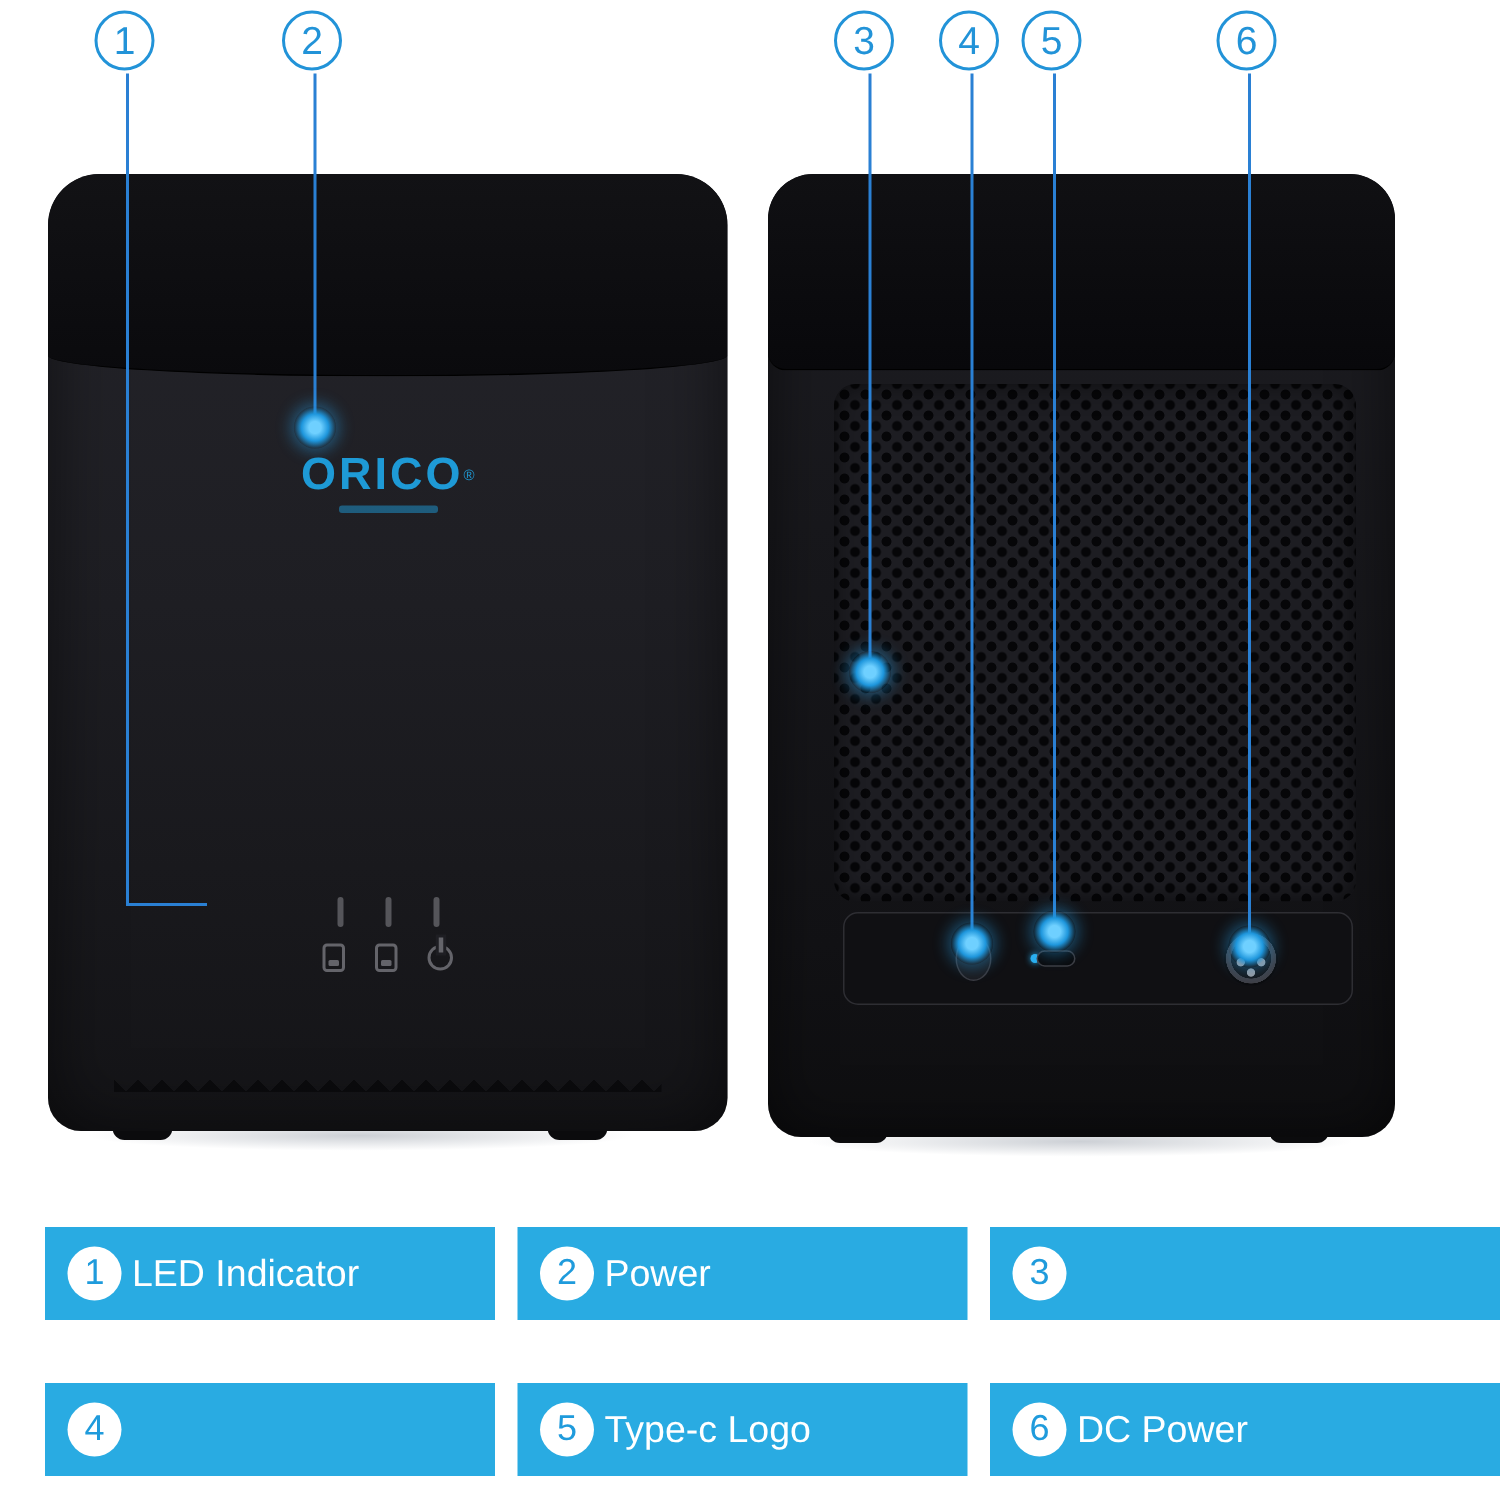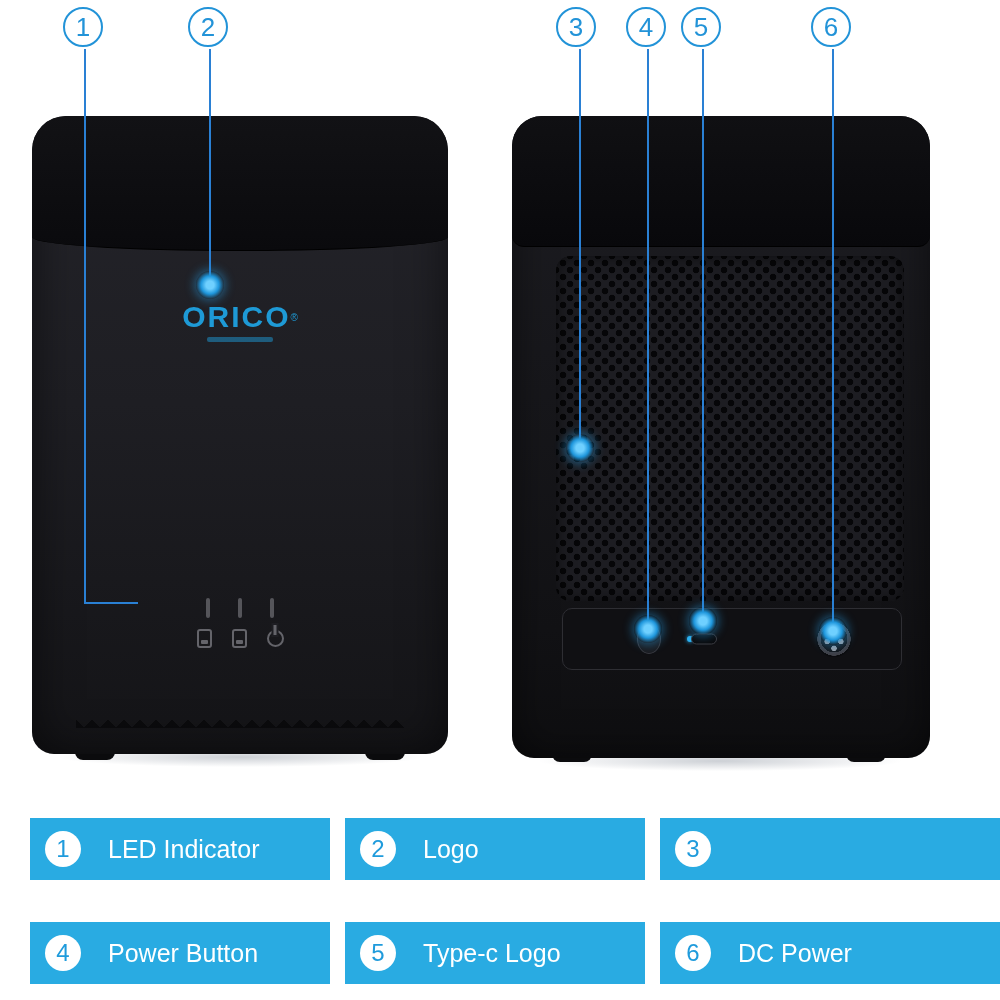--- a/index.html
+++ b/index.html
@@ -44,20 +44,21 @@
 
   .foot{position:absolute;height:18px;width:40px;background:#0b0b0d;border-radius:0 0 8px 8px;z-index:0;}
   .f1{left:75px;top:742px}.f2{left:365px;top:742px}.f3{left:552px;top:744px}.f4{left:846px;top:744px}
 
   .device{position:absolute;z-index:1;overflow:hidden;}
   .front{
     left:32px;top:116px;width:416px;height:638px;
     border-radius:34px 34px 22px 22px;
     background:linear-gradient(180deg,#24242a 0%,#1e1e23 45%,#141417 100%);
     box-shadow:inset 0 0 46px rgba(0,0,0,.55);
+    padding-left:37px;
   }
   .front .cap{
     position:absolute;top:0;left:0;right:0;height:134px;
     background:linear-gradient(180deg,#121215,#0a0a0d);
     border-bottom:1px solid #000;
     border-radius:34px 34px 50% 50% / 34px 34px 14px 14px;
   }
   .brand{position:absolute;top:184px;left:0;width:100%;text-align:center;color:#1e9ad6;}
   .brand-name{font-size:30px;font-weight:bold;letter-spacing:2px;}
   .brand-reg{font-size:10px;vertical-align:super;}
@@ -119,21 +120,21 @@
       radial-gradient(circle,#141417 0 52%,#3f3f46 53% 65%,#0c0c0e 66%);
   }
 
   
   .lg{position:absolute;height:62px;background:#29abe2;display:flex;align-items:center;z-index:2;}
   .lg .num{
     width:36px;height:36px;border-radius:50%;background:#fff;color:#1f9bdc;
     font-size:24px;display:flex;align-items:center;justify-content:center;
     margin-left:15px;flex:0 0 36px;
   }
-  .lg .lbl{color:#ffffff;font-size:25px;margin-left:27px;white-space:nowrap;}
+  .lg .lbl{color:#ffffff;font-size:25px;margin-left:7px;white-space:nowrap;}
   .lg1{left:30px;top:818px;width:300px;}
   .lg2{left:345px;top:818px;width:300px;}
   .lg3{left:660px;top:818px;width:340px;}
   .lg4{left:30px;top:922px;width:300px;}
   .lg5{left:345px;top:922px;width:300px;}
   .lg6{left:660px;top:922px;width:340px;}
 </style>
 </head>
 <body>
 
@@ -214,32 +215,31 @@
   <div class="lg lg1">
     <span class="num">
         <span>1</span>
       </span>
     <span class="lbl">LED Indicator</span>
   </div>
   <div class="lg lg2">
     <span class="num">
         <span>2</span>
       </span>
-    <span class="lbl">Logo</span>
+    <span class="lbl">Power</span>
   </div>
   <div class="lg lg3">
     <span class="num">
         <span>3</span>
       </span>
   </div>
   <div class="lg lg4">
     <span class="num">
         <span>4</span>
       </span>
-    <span class="lbl">Power Button</span>
   </div>
   <div class="lg lg5">
     <span class="num">
         <span>5</span>
       </span>
     <span class="lbl">Type-c Logo</span>
   </div>
   <div class="lg lg6">
     <span class="num">
         <span>6</span>

